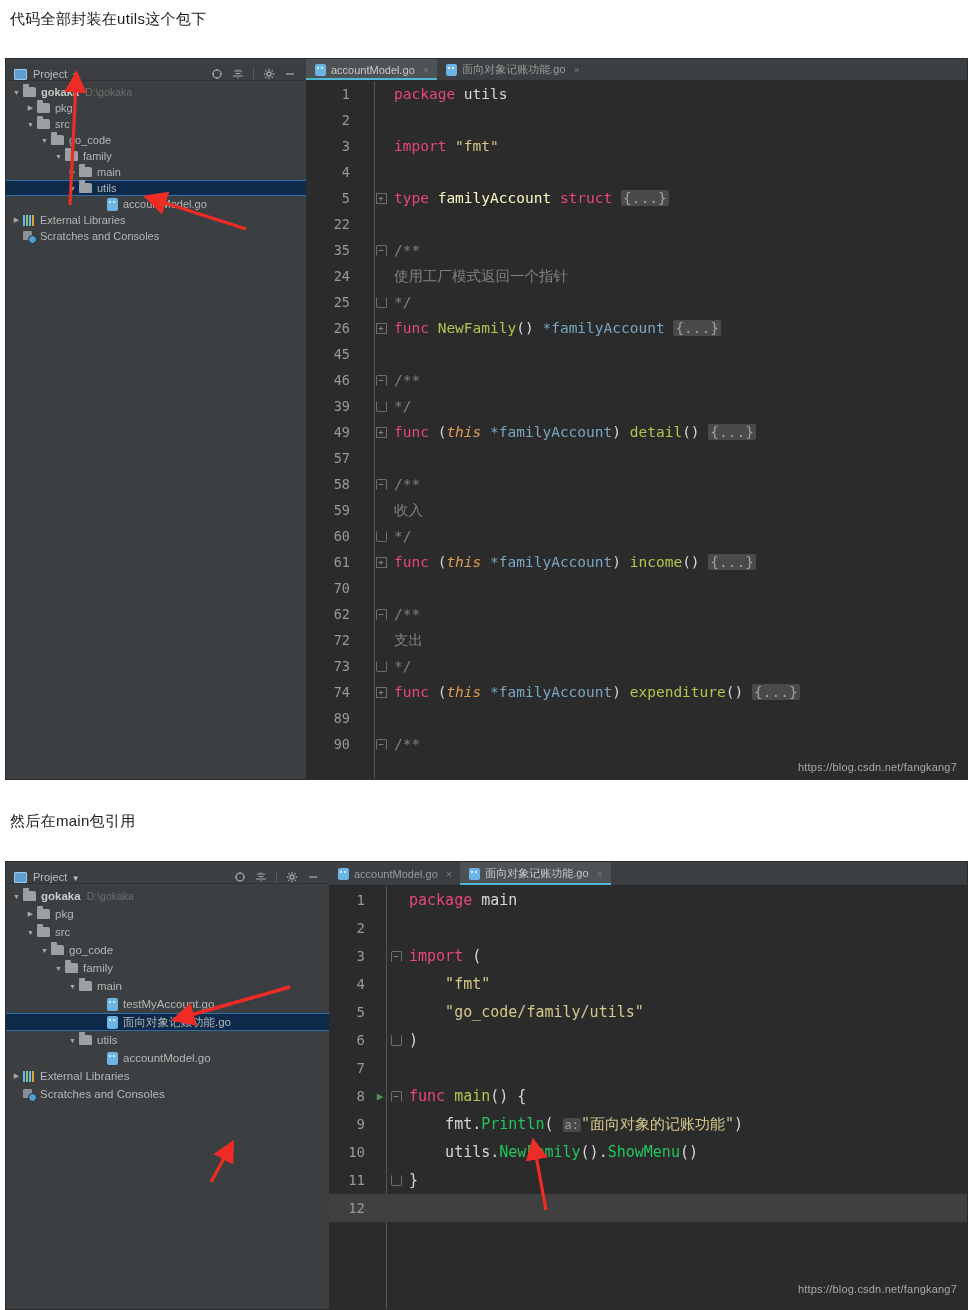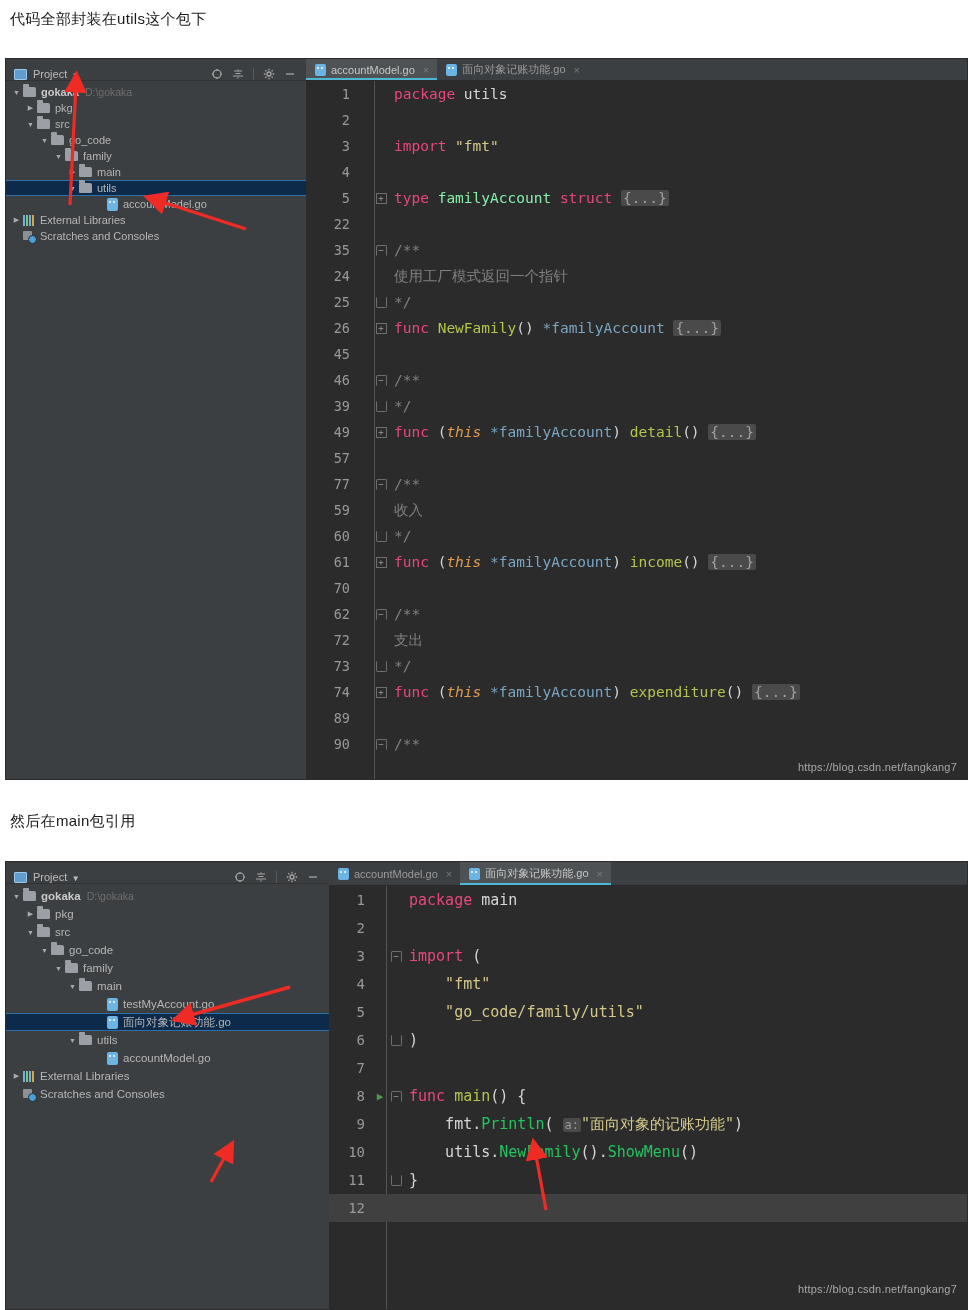--- a/index.html
+++ b/index.html
@@ -186,21 +186,21 @@
   }
   .fold.plus::before { content:"+"; }
   .fold.minus::before { content:"\2212"; }
   .fold.cstart { border-radius: 2px 2px 0 0; border-bottom-color:transparent; }
   .fold.cend   { border-radius: 0 0 2px 2px; border-top-color:transparent; }
   .guide {
     position:absolute; width:1px; background:#555555; left:0; top:0; bottom:0;
   }
   .code-text { white-space: pre; padding-left: 4px; color:#a9b7c6; }
   .kw2  { color:#e8467f; }
-  .typ  { color:#86efac; }
+  .typ  { color:#fef9c3; }
   .fn   { color:#b5c44c; }
   .str  { color:#d4c98a; }
   .cmt  { color:#808080; }
   .ptr  { color:#7aa6c2; }
   .ital { color:#e09b4f; font-style: italic; }
   .call { color:#22c55e; }
   .plain{ color:#d6d6d6; }
   .fold-ph {
     background:#4a4a4a; color:#a0a0a0; border-radius:2px; padding:0 2px;
   }
@@ -430,21 +430,21 @@
             </div>
             <div class="code-text"><span class="kw2">func </span><span class="plain">(</span><span class="ital">this</span><span class="ptr"> *familyAccount</span><span class="plain">) </span><span class="fn">detail</span><span class="plain">() </span><span class="fold-ph">{...}</span></div>
           </div>
           <div class="code-row">
             <div class="gutter">57</div>
             <div class="runmark"></div>
             <div class="foldcol"></div>
             <div class="code-text"></div>
           </div>
           <div class="code-row">
-            <div class="gutter">77</div>
+            <div class="gutter">58</div>
             <div class="runmark"></div>
             <div class="foldcol">
               <span class="fold minus cstart"></span>
             </div>
             <div class="code-text"><span class="cmt">/**</span></div>
           </div>
           <div class="code-row">
             <div class="gutter">59</div>
             <div class="runmark"></div>
             <div class="foldcol"></div>

